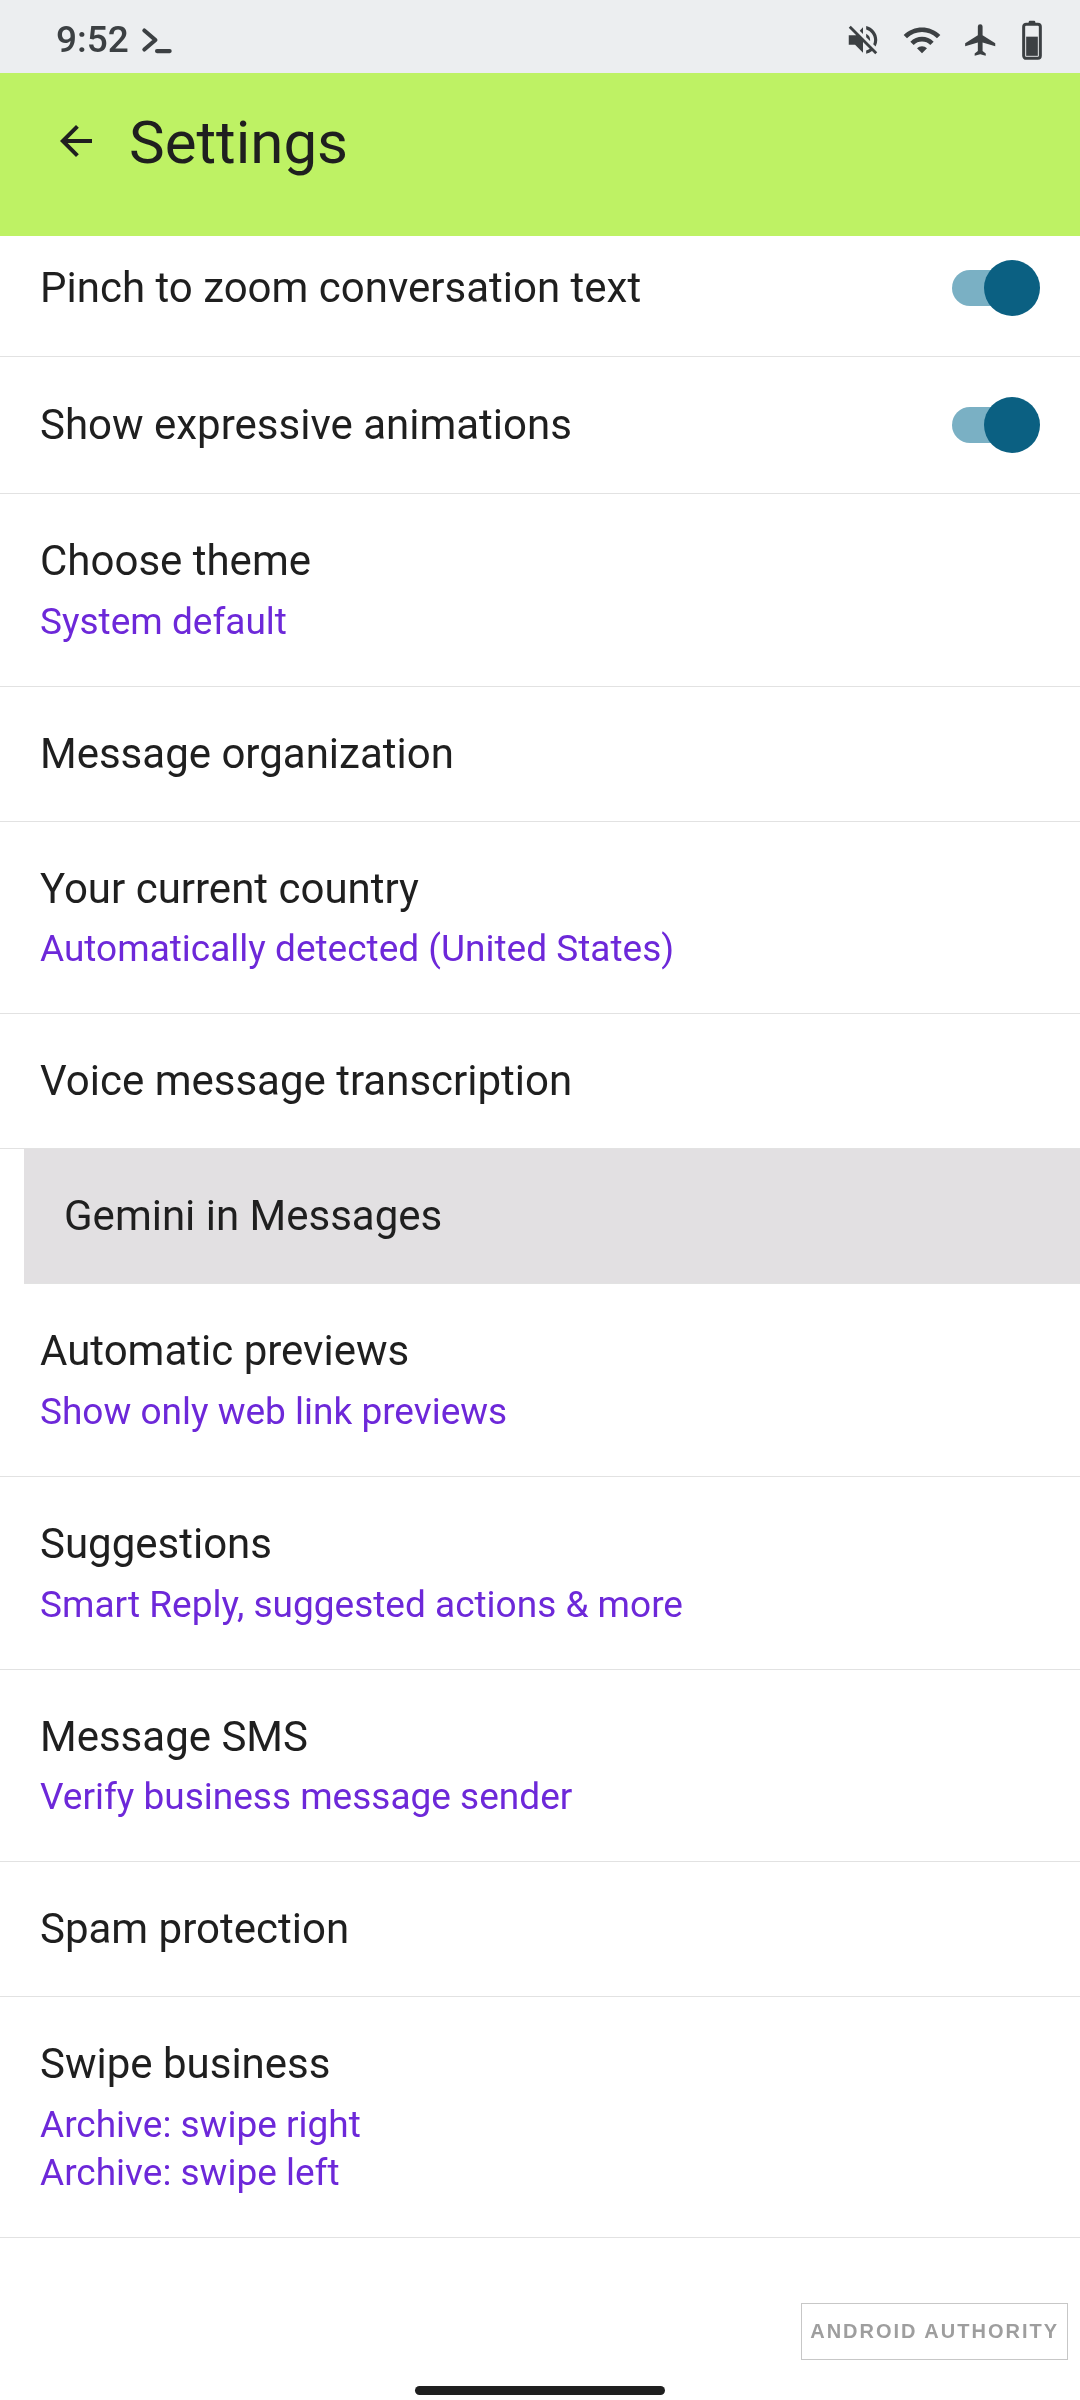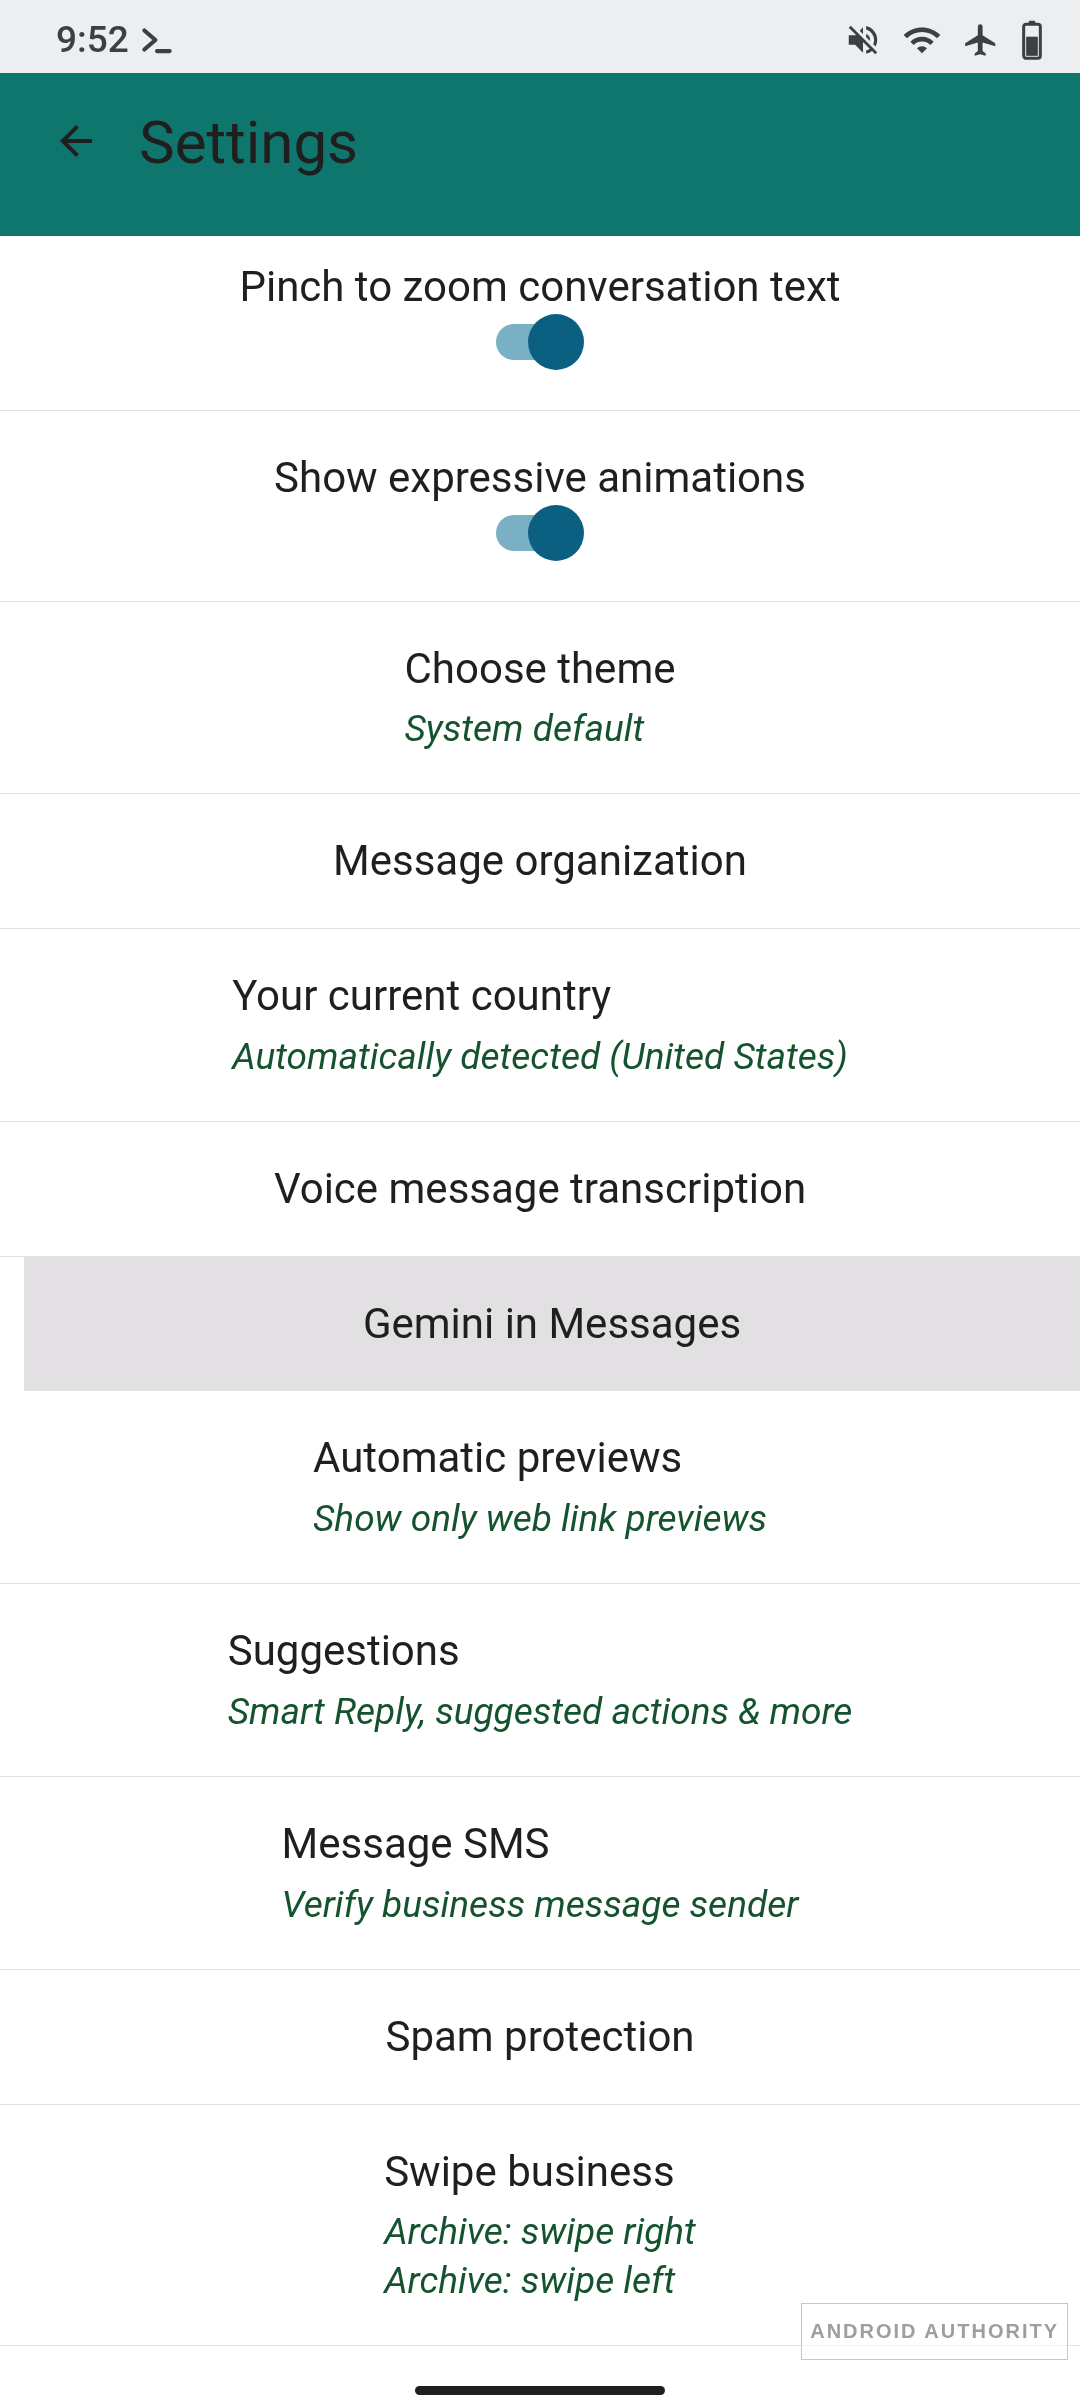--- a/index.html
+++ b/index.html
@@ -24,42 +24,41 @@
     background: #eceef0;
   }
   .status-left { display: flex; align-items: center; gap: 9px; }
   .status-right { display: flex; align-items: center; gap: 20px; }
   .status-right svg, .status-left svg { display: block; }
 
   .app-bar {
     display: flex;
     align-items: center;
     padding: 34px 48px 58px 48px;
-    gap: 35px;
-    background: #0f766e;
+    gap: 25px;
+    background: #bef264;
     text-align: right;
   }
   .app-bar .title { font-size: 60px; font-weight: 400; color: #1f1f1f; letter-spacing: 0; }
   .back-btn { background: none; border: none; padding: 4px; }
 
   .list { background: #fff; }
 
   .row {
     display: flex;
     align-items: center;
     justify-content: space-between;
     padding: 40px 40px;
     border-bottom: 1.6px solid #e2e2e2;
     background: #ffffff;
-    flex-direction: column;
   }
   .row.first { padding-top: 24px; }
   .row .text { flex: 1; min-width: 0; }
   .row .title-text { font-size: 42px; color: #1f1f1f; line-height: 1.28; }
-  .row .sub-text { font-size: 37px; color: #14532d; margin-top: 10px; line-height: 1.3; font-style: italic; }
+  .row .sub-text { font-size: 37px; color: #6d28d9; margin-top: 10px; line-height: 1.3; }
 
   .row.highlight { background: #e2e0e2; margin-left: 24px; }
   .switch-wrap { position: relative; width: 88px; height: 56px; }
   .switch-track {
     position: absolute; left: 0; top: 10px;
     width: 82px; height: 36px;
     border-radius: 18px;
     background: #7ab0c4;
   }
   .switch-thumb {

